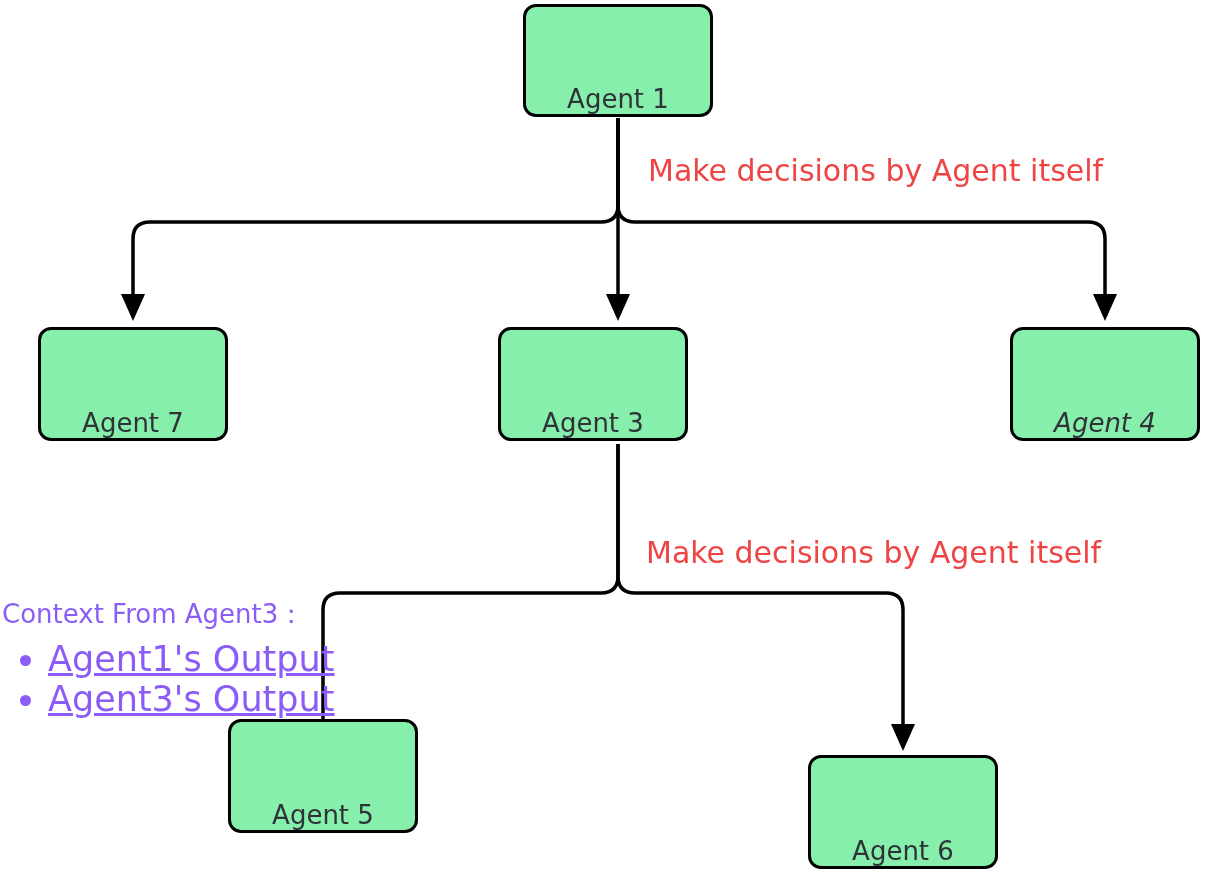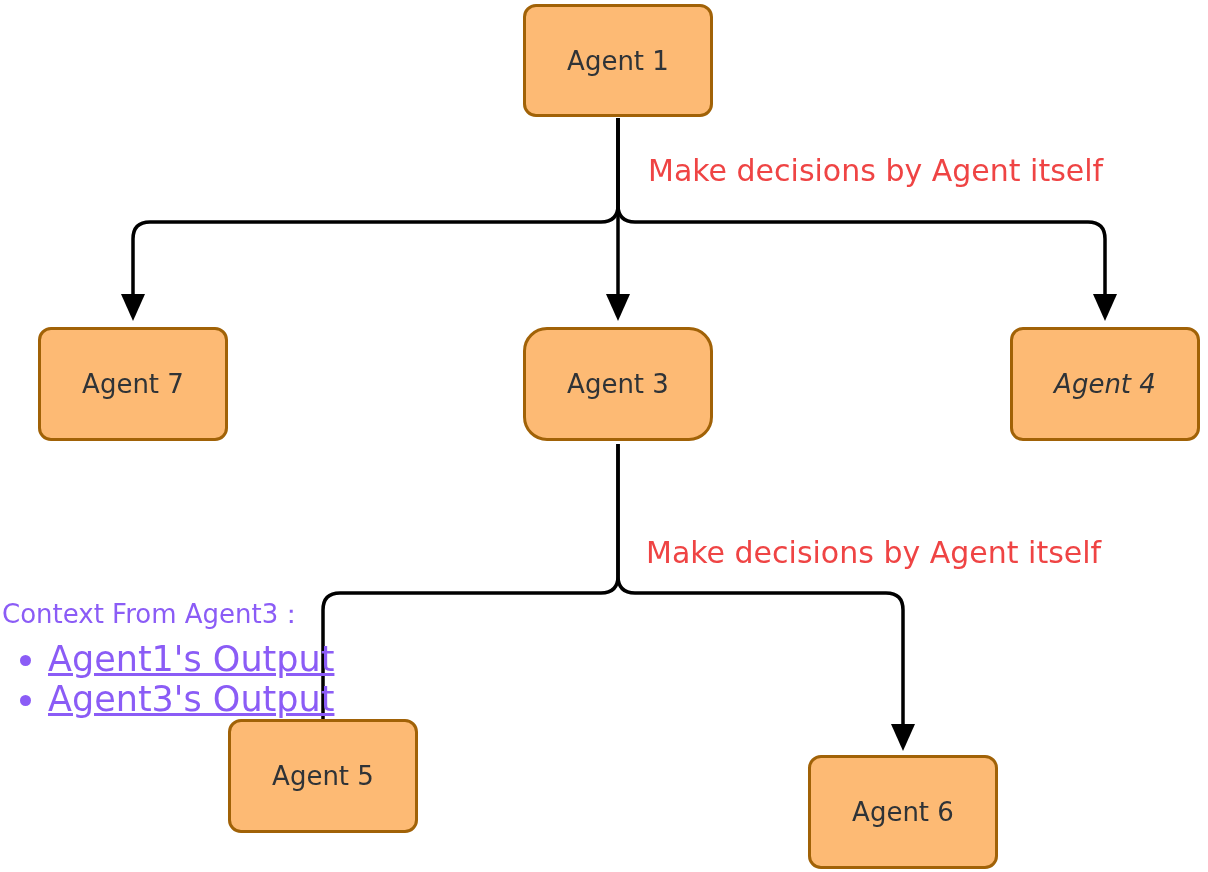--- a/index.html
+++ b/index.html
@@ -14,33 +14,33 @@
   svg.edges {
     position: absolute;
     left: 0; top: 0;
     width: 1208px; height: 872px;
   }
   .node {
     position: absolute;
     width: 190px;
     height: 114px;
     box-sizing: border-box;
-    background: #fdba74;
-    border: 3px solid #a16207;
+    background: #86efac;
+    border: 3px solid #000000;
     border-radius: 13px;
     display: flex;
-    align-items: center;
+    align-items: flex-end;
     justify-content: center;
     font-size: 26px;
     color: #2f3337;
     white-space: nowrap;
   }
   .node-agent-1 { left: 523px; top: 4px;  height: 113px; }
   .node-agent-2 { left: 38px;  top: 327px; }
-  .node-agent-3 { left: 523px; top: 327px; border-radius: 24px; }
+  .node-agent-3 { left: 498px; top: 327px; }
   .node-agent-4 { left: 1010px; top: 327px; font-style: italic; }
   .node-agent-5 { left: 228px; top: 719px; }
   .node-agent-6 { left: 808px; top: 755px; }
   .edge-label {
     position: absolute;
     font-size: 30px;
     color: #ef4444;
     white-space: nowrap;
     line-height: 38px;
   }

